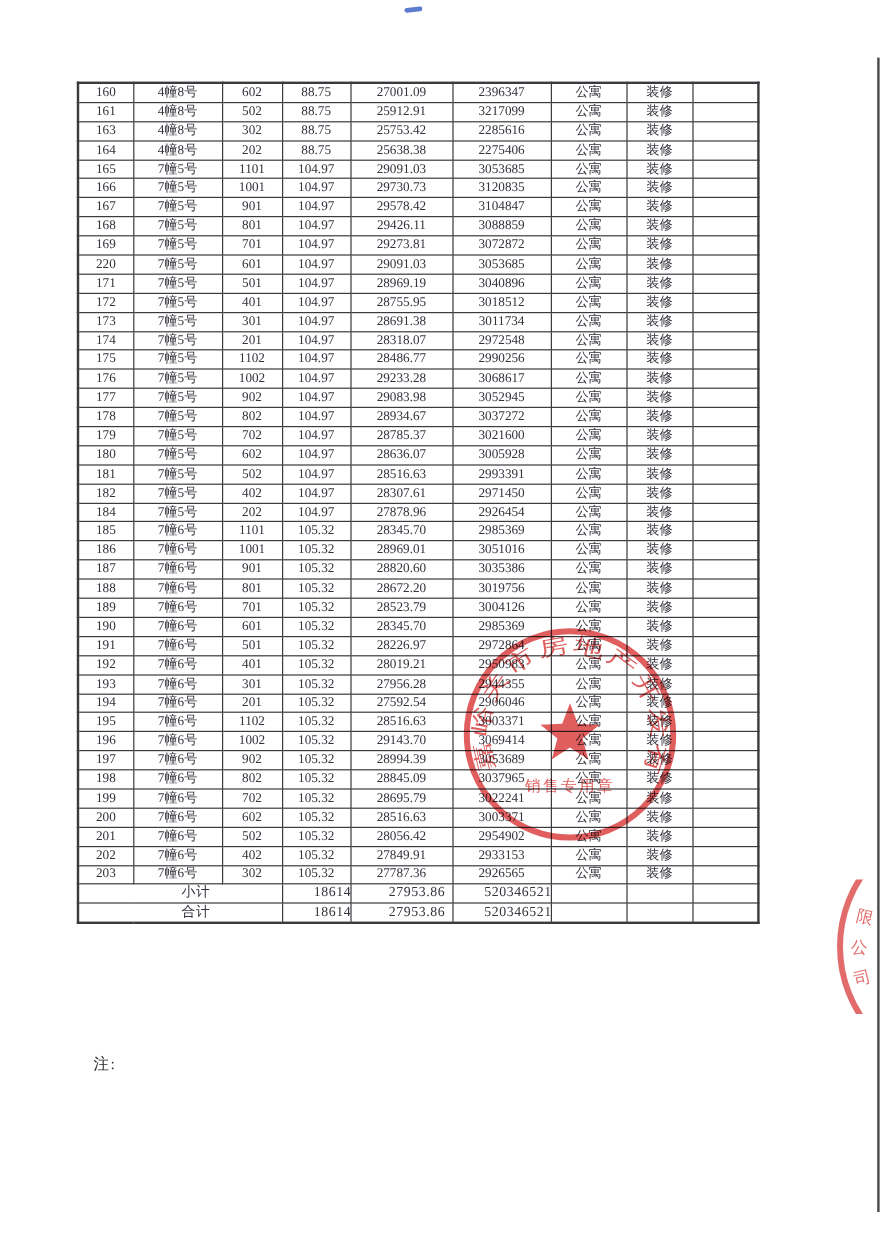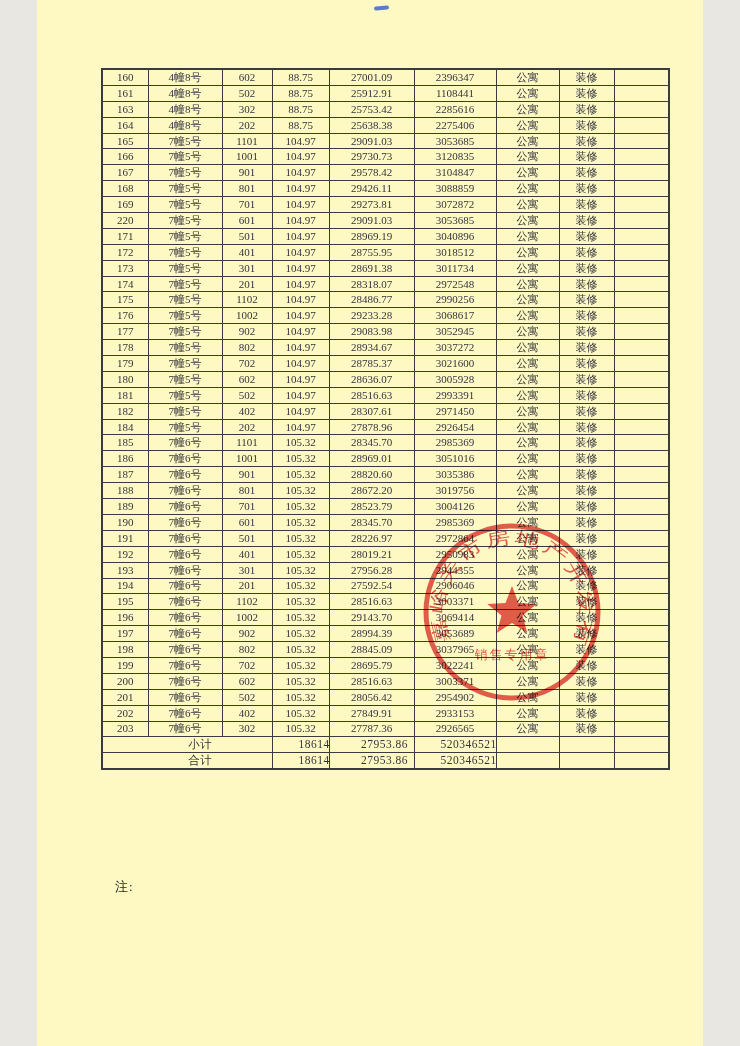--- a/index.html
+++ b/index.html
@@ -1,18 +1,18 @@
 <!DOCTYPE html>
 <html><head>
 <meta charset="utf-8">
 <style>
   html,body{margin:0;padding:0;background:#e9e7e2;}
   .page{
-    position:relative;width:666px;height:1046px;margin:0 auto;
-    background:#fef9c3;overflow:hidden;
+    position:relative;width:740px;height:1046px;margin:0 auto;
+    background:#ffffff;overflow:hidden;
     font-family:"Liberation Serif","DejaVu Serif",serif;
     color:#2e2e35;
   }
   .price-table{
     position:absolute;left:64px;top:68px;width:567px;
     border-collapse:collapse;table-layout:fixed;
     border:2px solid #3b3b3f;
   }
   .price-table td{
     border:1px solid #3b3b3f;
@@ -85,21 +85,21 @@
           <td>公寓</td>
           <td>装修</td>
           <td></td>
         </tr>
         <tr>
           <td>161</td>
           <td>4幢8号</td>
           <td>502</td>
           <td>88.75</td>
           <td>25912.91</td>
-          <td>1108441</td>
+          <td>3217099</td>
           <td>公寓</td>
           <td>装修</td>
           <td></td>
         </tr>
         <tr>
           <td>163</td>
           <td>4幢8号</td>
           <td>302</td>
           <td>88.75</td>
           <td>25753.42</td>

